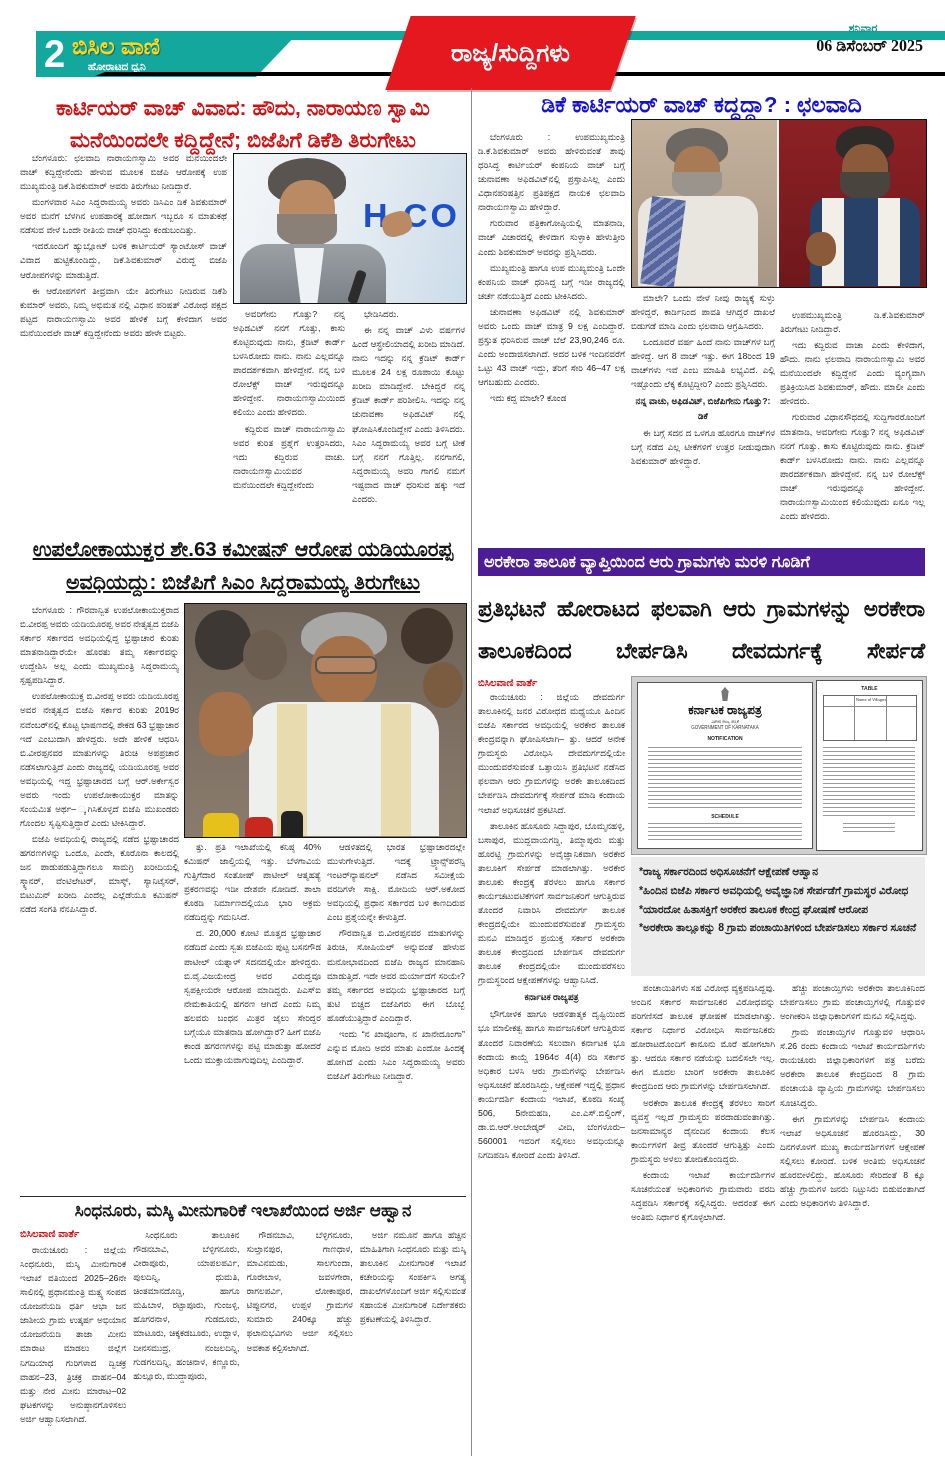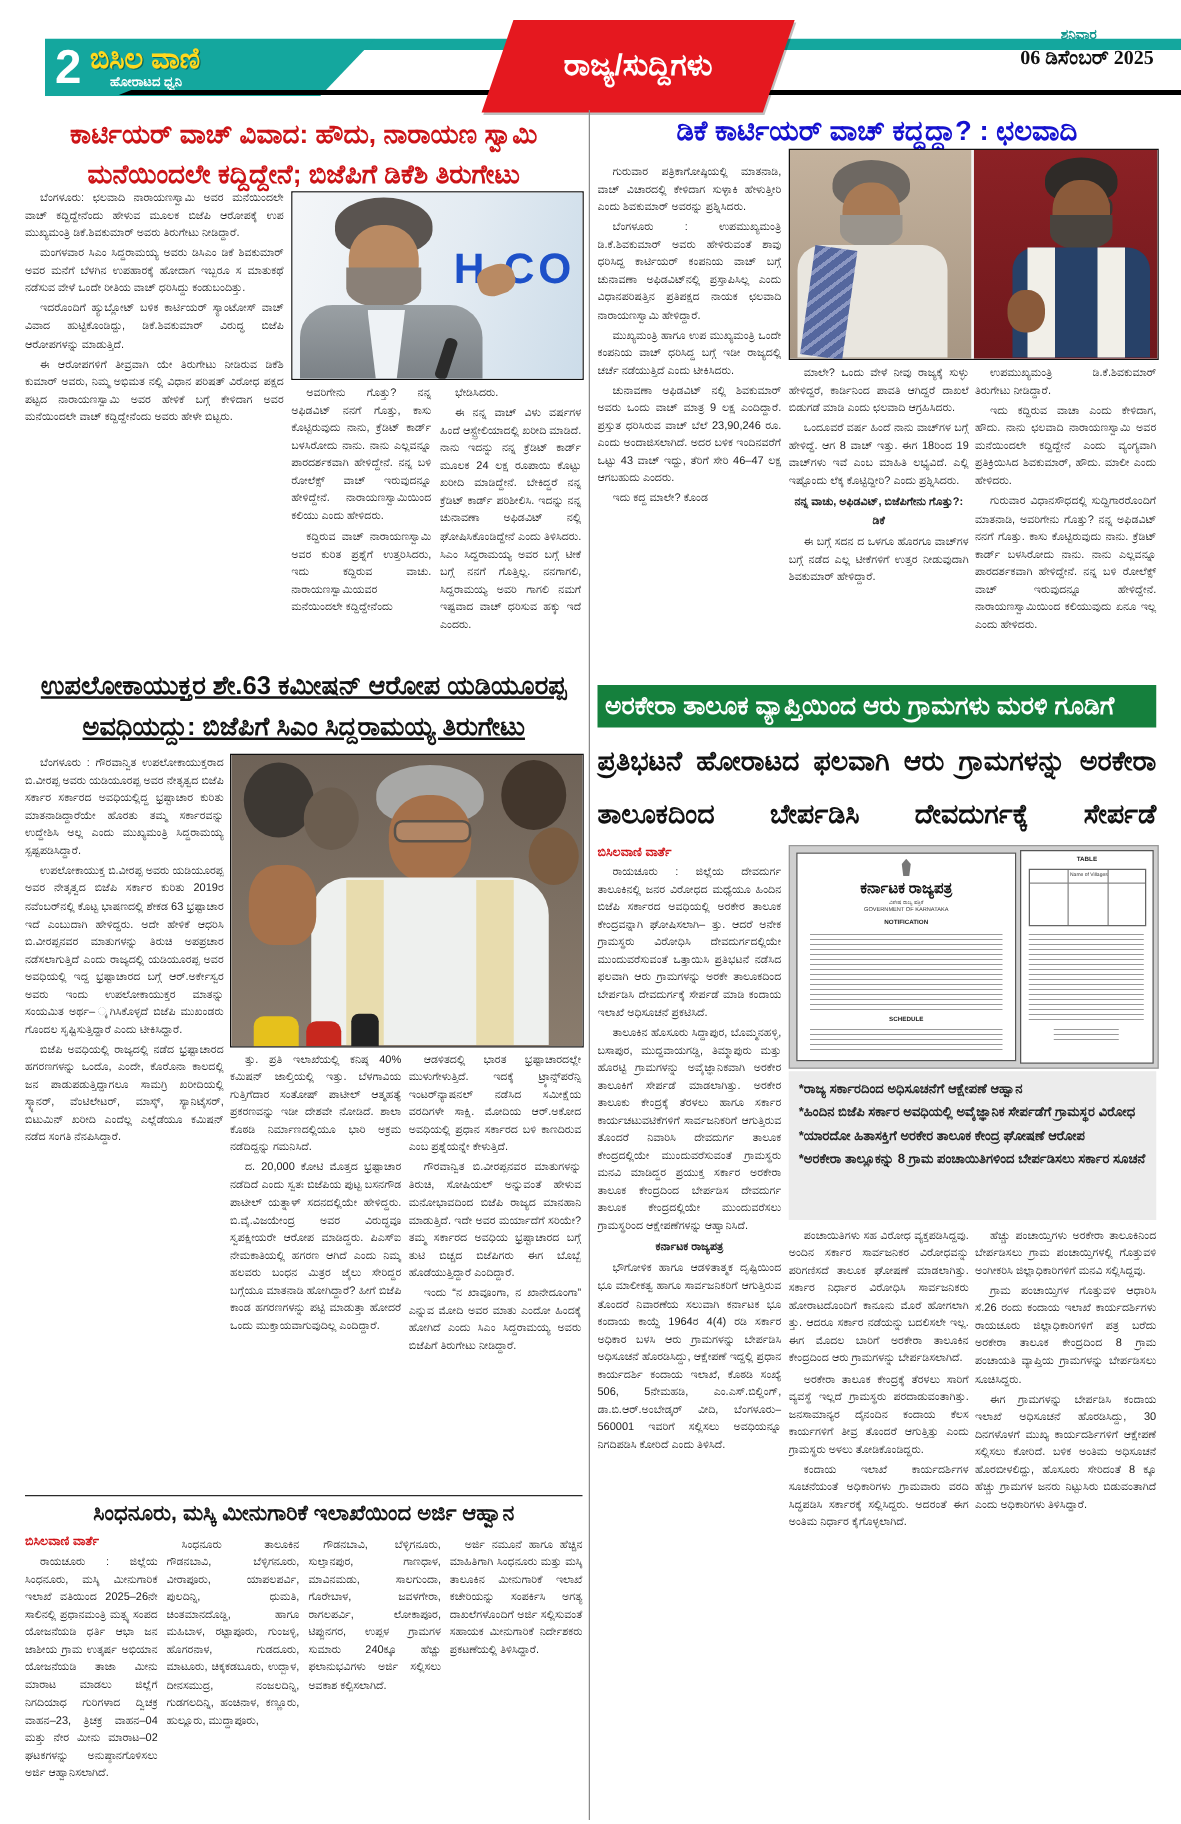--- a/index.html
+++ b/index.html
@@ -20,21 +20,21 @@
   .dateline{color:#101010;font-size:16px;font-weight:800;text-align:right;font-family:"Liberation Serif",serif;}
   
   .vrule{background:#8a8a8a;width:1px;}
   .hrule{background:#2a2a2a;height:1px;}
   
   .hl{font-weight:800;text-align:center;}
   .hl-red{color:#cc1417;font-size:21px;line-height:1.5;}
   .hl-blue{color:#1512cf;font-size:22px;line-height:1.3;}
   .hl-black{color:#141414;font-size:20.5px;line-height:1.6;}
   .hl-small{color:#161616;font-size:17px;line-height:1.3;}
-  .kicker{background:#15803d;color:#fff;font-weight:800;font-size:20px;line-height:1.4;padding:3px 6px;}
+  .kicker{background:#4c1d95;color:#fff;font-weight:800;font-size:16px;line-height:1.4;padding:3px 6px;}
   .subhl{color:#111;font-weight:800;font-size:21.5px;line-height:1.95;text-align:justify;text-align-last:justify;}
   .byline{color:#d01216;font-weight:800;font-size:10px;margin-bottom:3px;}
   
   .bodytext{font-size:8.8px;line-height:1.6;text-align:justify;overflow:hidden;}
   .bodytext p{margin:0 0 2px 0;text-indent:12px;}
   .bodytext p.subpara{font-weight:bold;text-indent:0;text-align:center;margin:3px 0;}
   .photo{border:1px solid #111;overflow:hidden;}
   
   .p1bg{width:100%;height:100%;background:linear-gradient(105deg,#f4f6f8 0%,#e3ebf2 55%,#ccdce9 100%);position:relative;}
   .p1text{position:absolute;right:6px;top:42px;font-size:34px;font-weight:800;color:#1d50c8;letter-spacing:3px;}
@@ -160,33 +160,33 @@
       <div class="face2b"></div>
       <div class="beard2b"></div>
       <div class="suit2b"></div>
       <div class="shawl2b"></div>
       <div class="shawl2c"></div>
       <div class="hand2b"></div>
     </div>
   </div>
 
   <div class="abs bodytext" style="left:478px;top:130px;width:147px;height:410px;">
+      <p>ಬೆಂಗಳೂರು : ಉಪಮುಖ್ಯಮಂತ್ರಿ ಡಿ.ಕೆ.ಶಿವಕುಮಾರ್ ಅವರು ಹೇಳಿರುವಂತೆ ಶಾವು ಧರಿಸಿದ್ದ ಕಾರ್ಟಿಯರ್ ಕಂಪನಿಯ ವಾಚ್ ಬಗ್ಗೆ ಚುನಾವಣಾ ಅಫಿಡವಿಟ್‌ನಲ್ಲಿ ಪ್ರಸ್ತಾಪಿಸಿಲ್ಲ ಎಂದು ವಿಧಾನಪರಿಷತ್ತಿನ ಪ್ರತಿಪಕ್ಷದ ನಾಯಕ ಛಲವಾದಿ ನಾರಾಯಣಸ್ವಾಮಿ ಹೇಳಿದ್ದಾರೆ.</p>
       <p>ಗುರುವಾರ ಪತ್ರಿಕಾಗೋಷ್ಠಿಯಲ್ಲಿ ಮಾತನಾಡಿ, ವಾಚ್ ವಿಚಾರದಲ್ಲಿ ಕೇಳಿದಾಗ ಸುಳ್ಳಾಕಿ ಹೇಳುತ್ತೀರಿ ಎಂದು ಶಿವಕುಮಾರ್ ಅವರನ್ನು ಪ್ರಶ್ನಿಸಿದರು.</p>
-      <p>ಬೆಂಗಳೂರು : ಉಪಮುಖ್ಯಮಂತ್ರಿ ಡಿ.ಕೆ.ಶಿವಕುಮಾರ್ ಅವರು ಹೇಳಿರುವಂತೆ ಶಾವು ಧರಿಸಿದ್ದ ಕಾರ್ಟಿಯರ್ ಕಂಪನಿಯ ವಾಚ್ ಬಗ್ಗೆ ಚುನಾವಣಾ ಅಫಿಡವಿಟ್‌ನಲ್ಲಿ ಪ್ರಸ್ತಾಪಿಸಿಲ್ಲ ಎಂದು ವಿಧಾನಪರಿಷತ್ತಿನ ಪ್ರತಿಪಕ್ಷದ ನಾಯಕ ಛಲವಾದಿ ನಾರಾಯಣಸ್ವಾಮಿ ಹೇಳಿದ್ದಾರೆ.</p>
       <p>ಮುಖ್ಯಮಂತ್ರಿ ಹಾಗೂ ಉಪ ಮುಖ್ಯಮಂತ್ರಿ ಒಂದೇ ಕಂಪನಿಯ ವಾಚ್ ಧರಿಸಿದ್ದ ಬಗ್ಗೆ ಇಡೀ ರಾಜ್ಯದಲ್ಲಿ ಚರ್ಚೆ ನಡೆಯುತ್ತಿದೆ ಎಂದು ಟೀಕಿಸಿದರು.</p>
       <p>ಚುನಾವಣಾ ಅಫಿಡವಿಟ್ ನಲ್ಲಿ ಶಿವಕುಮಾರ್ ಅವರು ಒಂದು ವಾಚ್ ಮಾತ್ರ 9 ಲಕ್ಷ ಎಂದಿದ್ದಾರೆ. ಪ್ರಸ್ತುತ ಧರಿಸಿರುವ ವಾಚ್ ಬೆಲೆ 23,90,246 ರೂ. ಎಂದು ಅಂದಾಜಿಸಲಾಗಿದೆ. ಅದರ ಬಳಿಕ ಇಂದಿನವರೆಗೆ ಒಟ್ಟು 43 ವಾಚ್ ಇದ್ದು, ತೆರಿಗೆ ಸೇರಿ 46–47 ಲಕ್ಷ ಆಗಬಹುದು ಎಂದರು.</p>
       <p>ಇದು ಕದ್ದ ಮಾಲೇ? ಕೊಂಡ</p>
     </div>
   <div class="abs bodytext" style="left:631px;top:291px;width:144px;height:249px;">
       <p>ಮಾಲೇ? ಒಂದು ವೇಳೆ ನೀವು ರಾಜ್ಯಕ್ಕೆ ಸುಳ್ಳು ಹೇಳಿದ್ದರೆ, ಕಾರ್ಡಿನಿಂದ ಪಾವತಿ ಆಗಿದ್ದರೆ ದಾಖಲೆ ಬಿಡುಗಡೆ ಮಾಡಿ ಎಂದು ಛಲವಾದಿ ಆಗ್ರಹಿಸಿದರು.</p>
       <p>ಒಂದೂವರೆ ವರ್ಷ ಹಿಂದೆ ನಾನು ವಾಚ್‌ಗಳ ಬಗ್ಗೆ ಹೇಳಿದ್ದೆ. ಆಗ 8 ವಾಚ್ ಇತ್ತು. ಈಗ 18ರಿಂದ 19 ವಾಚ್‌ಗಳು ಇವೆ ಎಂಬ ಮಾಹಿತಿ ಲಭ್ಯವಿದೆ. ಎಲ್ಲಿ ಇಷ್ಟೊಂದು ಲೆಕ್ಕ ಕೊಟ್ಟಿದ್ದೀರಿ? ಎಂದು ಪ್ರಶ್ನಿಸಿದರು.</p>
       <p class="subpara">ನನ್ನ ವಾಚು, ಅಫಿಡವಿಟ್, ಬಿಜೆಪಿಗೇನು ಗೊತ್ತು?: ಡಿಕೆ</p>
       <p>ಈ ಬಗ್ಗೆ ಸದನ ದ ಒಳಗೂ ಹೊರಗೂ ವಾಚ್‌ಗಳ ಬಗ್ಗೆ ನಡೆದ ಎಲ್ಲ ಟೀಕೆಗಳಿಗೆ ಉತ್ತರ ನೀಡುವುದಾಗಿ ಶಿವಕುಮಾರ್ ಹೇಳಿದ್ದಾರೆ.</p>
     </div>
-  <div class="abs bodytext" style="left:780px;top:291px;width:145px;height:249px;">
+  <div class="abs bodytext" style="left:780px;top:308px;width:145px;height:249px;">
       <p>ಉಪಮುಖ್ಯಮಂತ್ರಿ ಡಿ.ಕೆ.ಶಿವಕುಮಾರ್ ತಿರುಗೇಟು ನೀಡಿದ್ದಾರೆ.</p>
       <p>ಇದು ಕದ್ದಿರುವ ವಾಚಾ ಎಂದು ಕೇಳಿದಾಗ, ಹೌದು. ನಾನು ಛಲವಾದಿ ನಾರಾಯಣಸ್ವಾಮಿ ಅವರ ಮನೆಯಿಂದಲೇ ಕದ್ದಿದ್ದೇನೆ ಎಂದು ವ್ಯಂಗ್ಯವಾಗಿ ಪ್ರತಿಕ್ರಿಯಿಸಿದ ಶಿವಕುಮಾರ್, ಹೌದು. ಮಾಲೀ ಎಂದು ಹೇಳಿದರು.</p>
       <p>ಗುರುವಾರ ವಿಧಾನಸೌಧದಲ್ಲಿ ಸುದ್ದಿಗಾರರೊಂದಿಗೆ ಮಾತನಾಡಿ, ಅವರಿಗೇನು ಗೊತ್ತು? ನನ್ನ ಅಫಿಡವಿಟ್ ನನಗೆ ಗೊತ್ತು. ಕಾಸು ಕೊಟ್ಟಿರುವುದು ನಾನು. ಕ್ರೆಡಿಟ್ ಕಾರ್ಡ್ ಬಳಸಿರೋದು ನಾನು. ನಾನು ಎಲ್ಲವನ್ನೂ ಪಾರದರ್ಶಕವಾಗಿ ಹೇಳಿದ್ದೇನೆ. ನನ್ನ ಬಳಿ ರೋಲೆಕ್ಸ್ ವಾಚ್ ಇರುವುದನ್ನೂ ಹೇಳಿದ್ದೇನೆ. ನಾರಾಯಣಸ್ವಾಮಿಯಿಂದ ಕಲಿಯುವುದು ಏನೂ ಇಲ್ಲ ಎಂದು ಹೇಳಿದರು.</p>
     </div>
 
   <div class="abs hl hl-black" style="left:20px;top:533px;width:446px;text-decoration:underline;">ಉಪಲೋಕಾಯುಕ್ತರ ಶೇ.63 ಕಮೀಷನ್ ಆರೋಪ ಯಡಿಯೂರಪ್ಪ ಅವಧಿಯದ್ದು: ಬಿಜೆಪಿಗೆ ಸಿಎಂ ಸಿದ್ದರಾಮಯ್ಯ ತಿರುಗೇಟು</div>
 
   <div class="abs photo" style="left:184px;top:603px;width:281px;height:233px;">
     <div class="p3bg">
       <div class="crowd" style="left:10px;top:6px;width:56px;height:60px;background:#3d3833;"></div>

